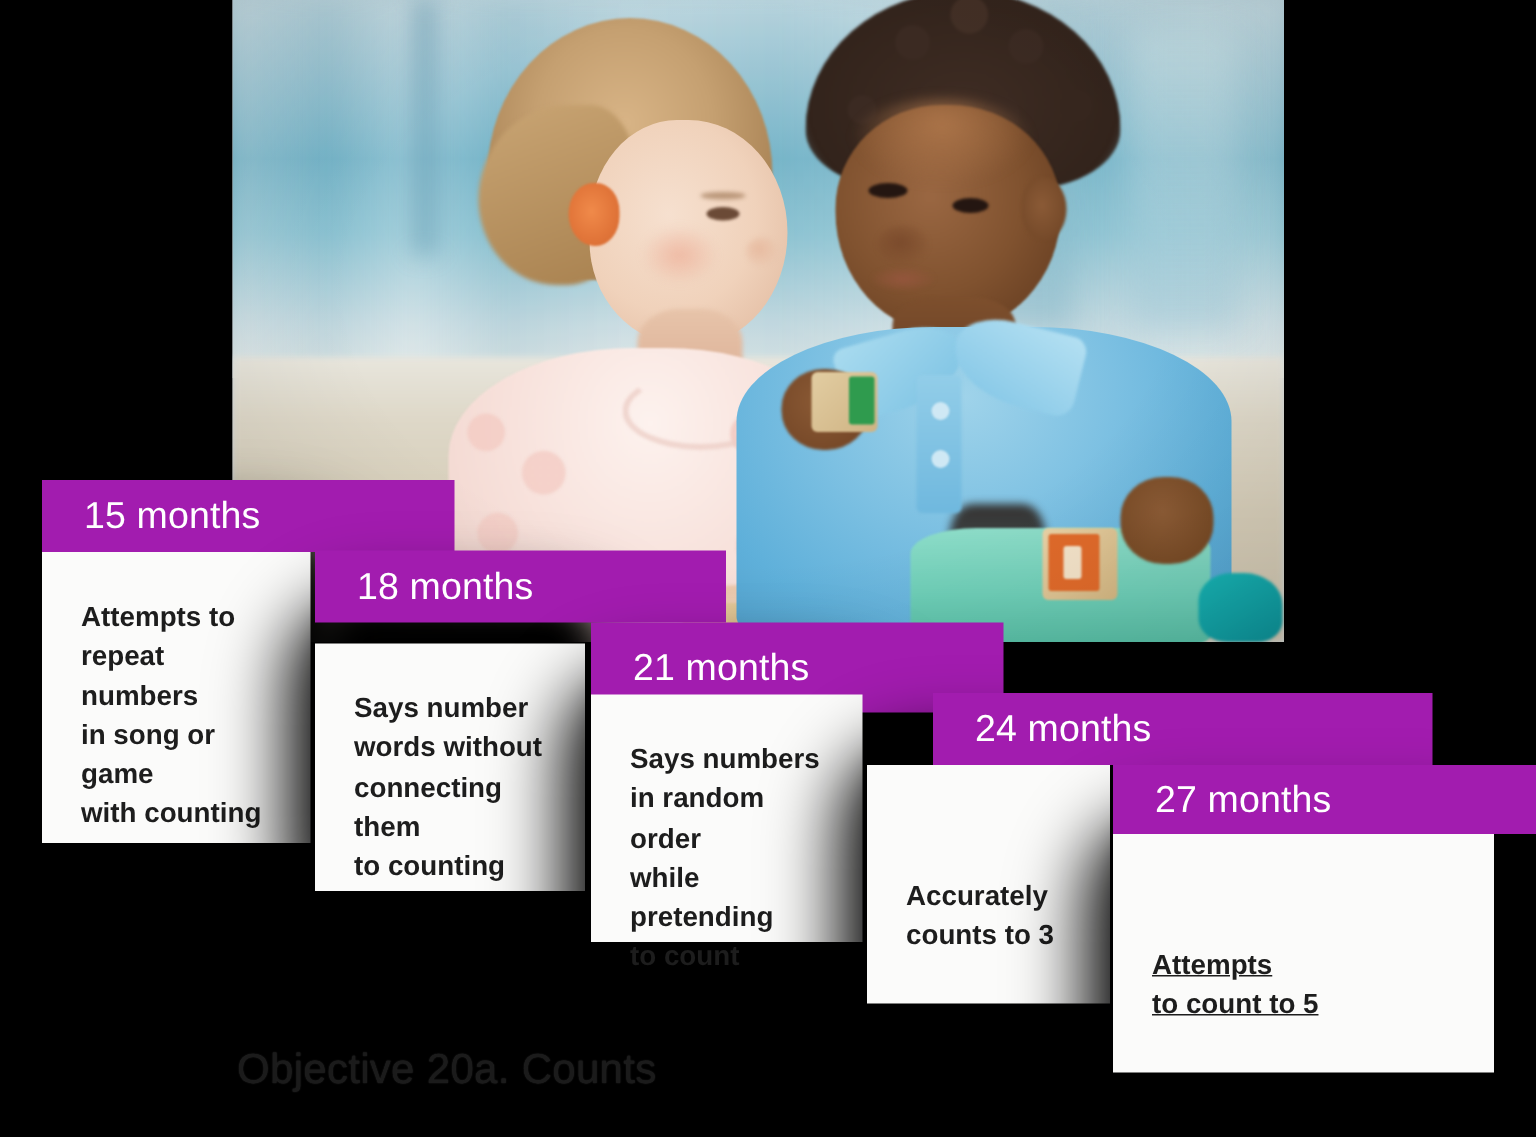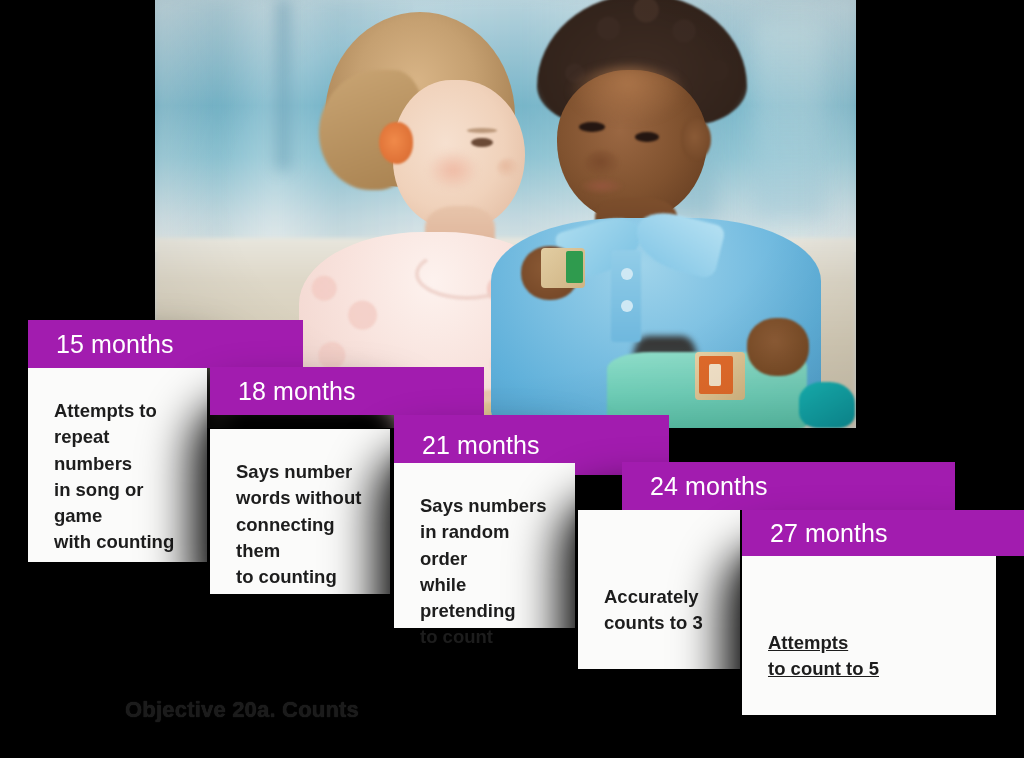--- a/index.html
+++ b/index.html
@@ -400,24 +400,24 @@
   .card-body-text {
     font-size: 18.5px;
     line-height: 1.42;
     color: #1d1d1d;
     font-weight: 700;
     white-space: pre-line;
   }
 
   .caption {
     position: absolute;
-    left: 125px;
+    left: 158px;
     top: 697px;
-    font-size: 22px;
-    font-weight: 700;
+    font-size: 28px;
+    font-weight: 400;
     letter-spacing: 0.2px;
     color: #1b1b1b;
     text-shadow: 0 0 1px rgba(90,90,90,0.55);
   }
 </style>
 </head>
 <body>
 
 <div id="stage">
 

